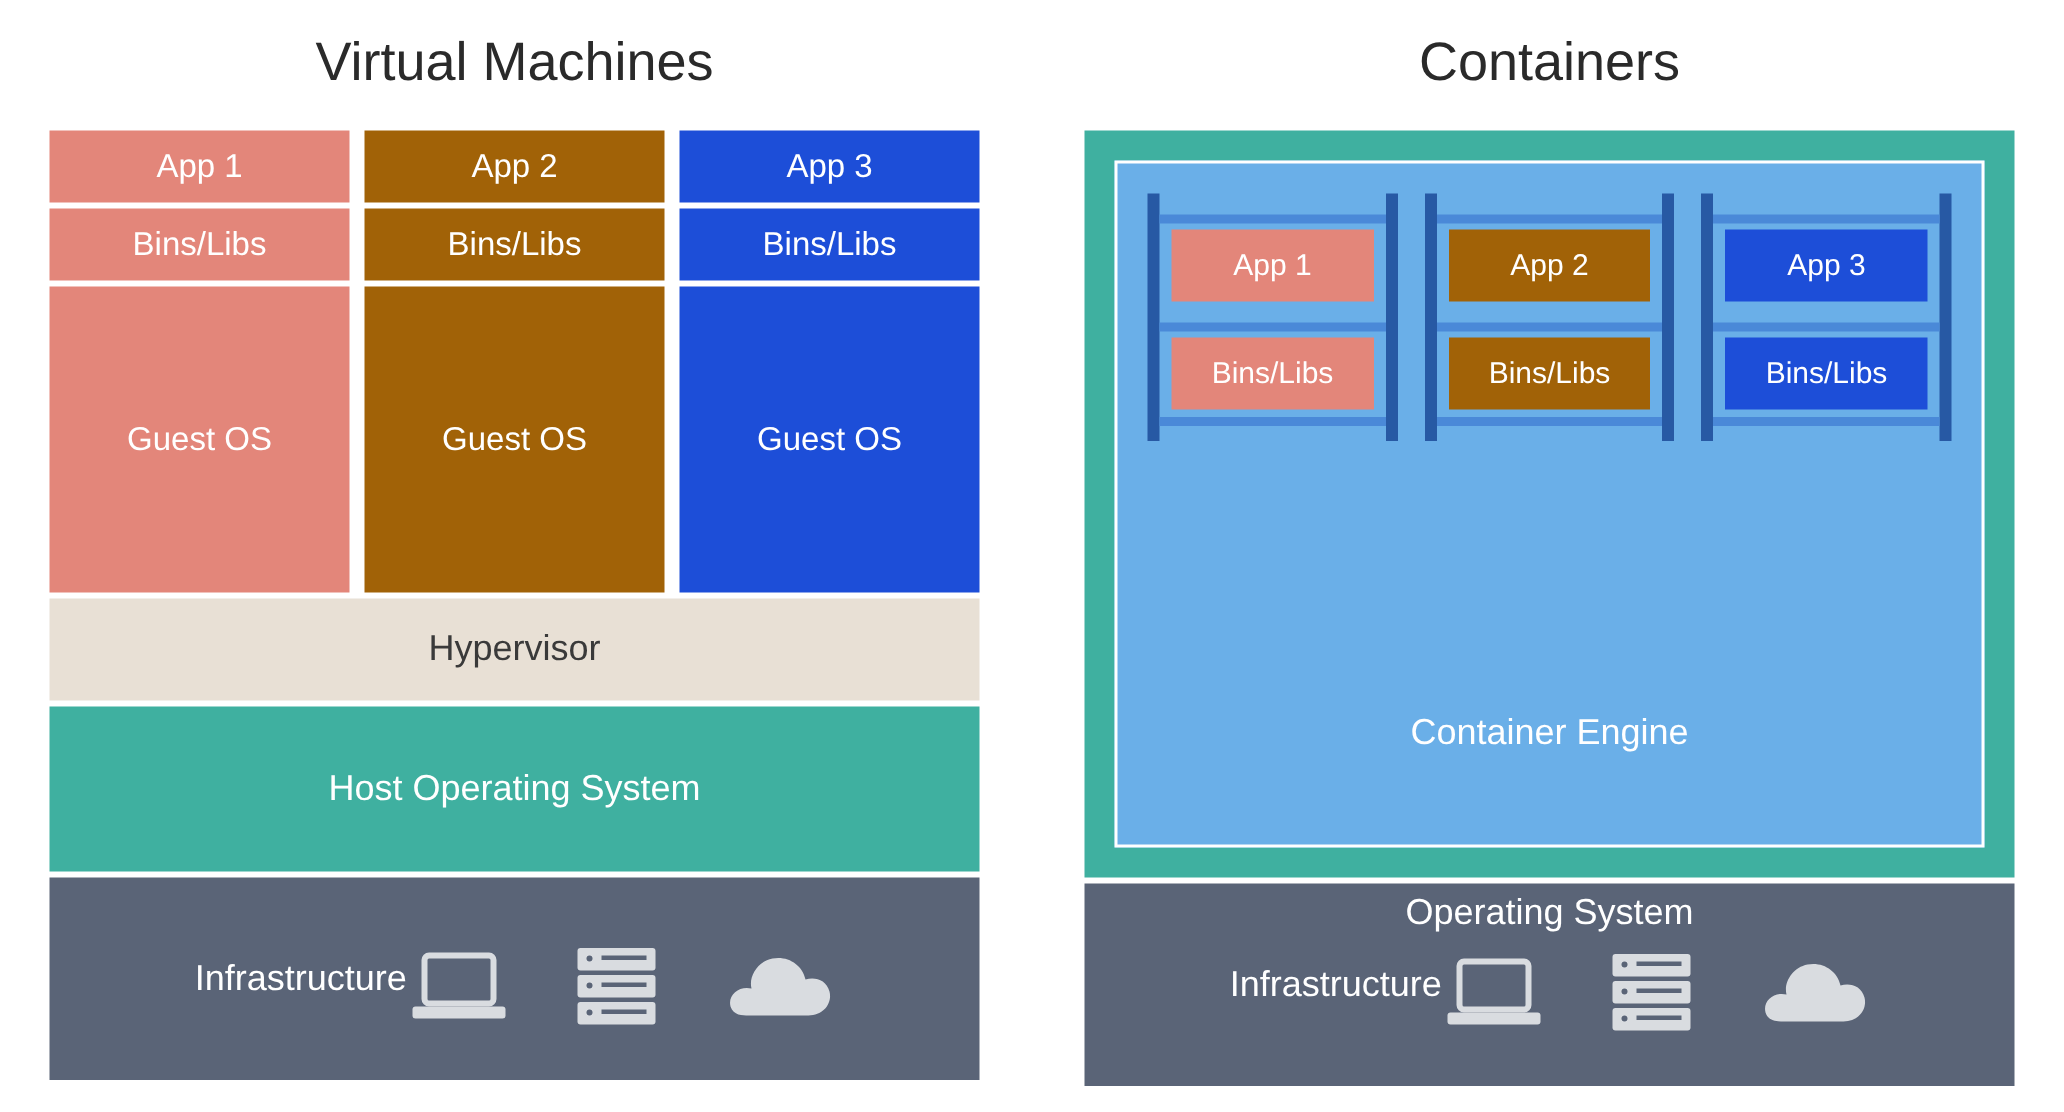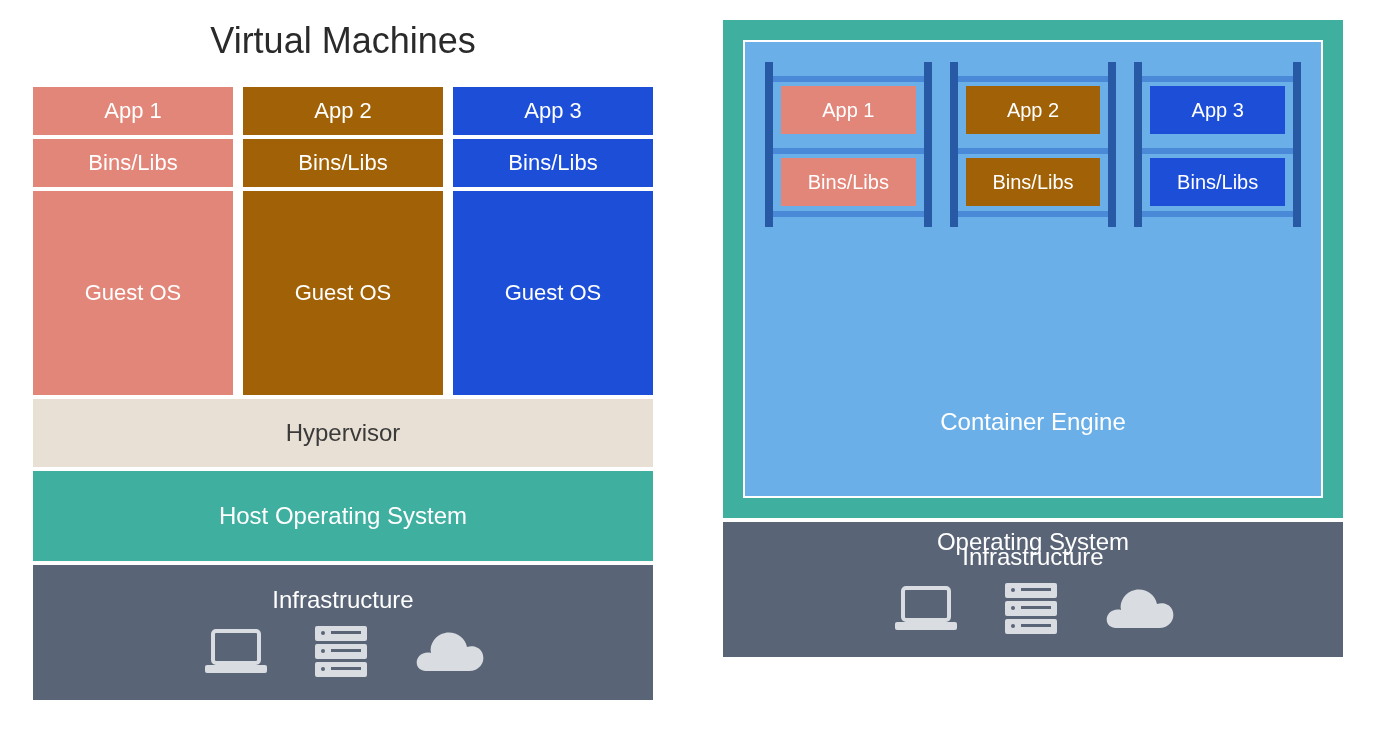--- a/index.html
+++ b/index.html
@@ -55,34 +55,34 @@
       height: 68px;
       margin-top: 4px;
       display: flex;
       align-items: center;
       justify-content: center;
       font-size: 24px;
     }
     .host-os {
       background: #3fb0a0;
       color: #fff;
-      height: 90px;
+      height: 110px;
       margin-top: 4px;
       display: flex;
       align-items: center;
       justify-content: center;
       font-size: 24px;
     }
     .infra {
       background: #5a6477;
       color: #fff;
       height: 135px;
       margin-top: 4px;
       display: flex;
-      flex-direction: column;
+      flex-direction: row;
       align-items: center;
       justify-content: center;
       font-size: 24px;
     }
     .infra-icons {
       display: flex;
       gap: 40px;
       margin-top: 10px;
       align-items: center;
     }
@@ -204,20 +204,21 @@
             <rect x="20" y="43" width="30" height="3" fill="#5a6477"></rect>
           </svg>
         <svg class="icon" width="75" height="50" viewBox="0 0 75 50">
             <path d="M 58 44 C 68 44 74 36 72 28 C 70 20 62 18 56 20 C 54 10 44 4 34 6 C 24 8 18 18 20 26 C 12 24 4 30 6 38 C 8 44 14 44 18 44 Z"></path>
           </svg>
       </div>
     </div>
   </div>
 
   <div class="stack">
+    <div class="title">Containers</div>
     <div class="ct-outer">
       <div class="ct-engine">
         <div class="ct-apps">
           <div class="ct-frame">
             <div class="ct-rail left"></div>
             <div class="ct-rail right"></div>
             <div class="ct-shelf top"></div>
             <div class="ct-shelf mid"></div>
             <div class="ct-shelf bot"></div>
             <div class="ct-box top-b c1">App 1</div>

